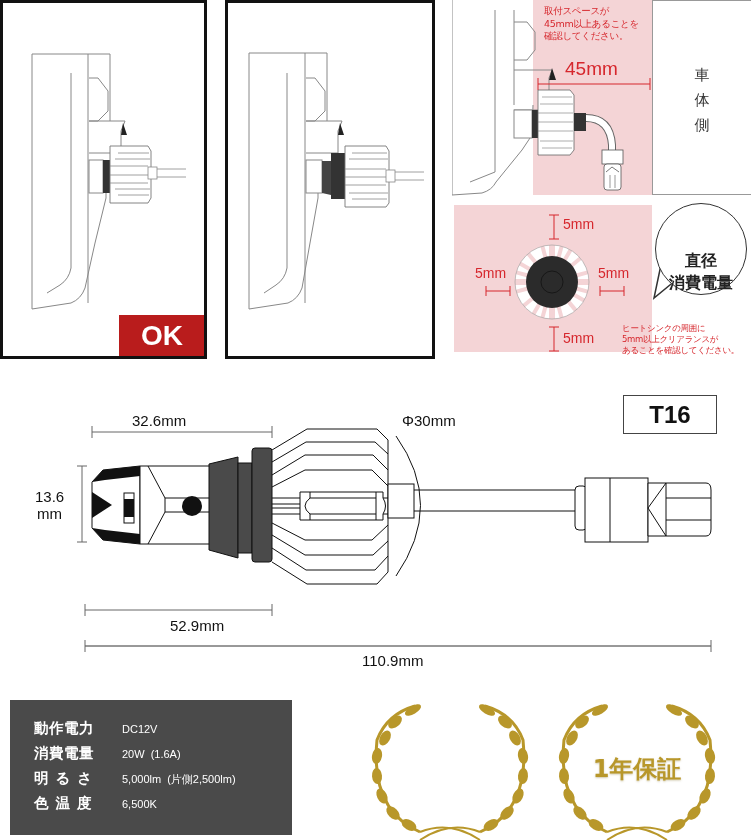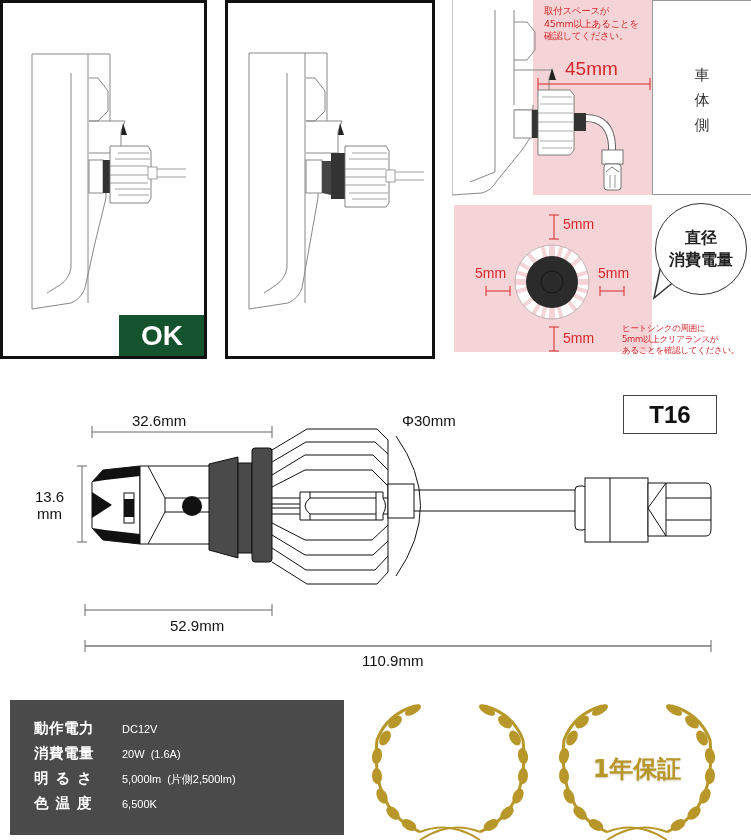--- a/index.html
+++ b/index.html
@@ -3,36 +3,36 @@
 <meta charset="utf-8">
 <style>
   * { box-sizing: border-box; margin: 0; padding: 0; }
   html, body { width: 751px; height: 840px; background: #ffffff; overflow: hidden; }
   body { position: relative; font-family: "DejaVu Sans", "Liberation Sans", sans-serif; color: #111; }
   .abs { position: absolute; }
 
   
   .install-panel { position: absolute; top: 0; width: 207px; height: 359px; border: 3px solid #111; background: #fff; overflow: hidden; }
   .install-panel svg { position: absolute; left: 0; top: 0; }
-  .verdict-badge { position: absolute; right: -1px; bottom: -1px; width: 86px; height: 42px; background: #14532d; color: #fff; font-family: "Liberation Sans", sans-serif; font-weight: bold; font-size: 28px; display: flex; align-items: center; justify-content: center; letter-spacing: 0px; }
+  .verdict-badge { position: absolute; right: -1px; bottom: -1px; width: 86px; height: 42px; background: #b91c1c; color: #fff; font-family: "Liberation Sans", sans-serif; font-weight: bold; font-size: 28px; display: flex; align-items: center; justify-content: center; letter-spacing: 0px; }
 
   .clearance-top { position: absolute; left: 452px; top: 0; width: 299px; height: 197px; }
   .clearance-bottom { position: absolute; left: 452px; top: 203px; width: 299px; height: 160px; }
   .red-note { position: absolute; color: #d6272d; font-size: 9.5px; line-height: 12.5px; font-family: "DejaVu Sans", sans-serif; letter-spacing: -0.3px; }
   .red-dim { position: absolute; color: #d6272d; font-family: "Liberation Sans", sans-serif; font-size: 14px; }
   .vehicle-side { position: absolute; left: 652px; top: 0; width: 99px; height: 195px; border: 1px solid #999; border-right: none; background: #fff; }
   .vehicle-side .vtext { position: absolute; left: 0; right: 0; top: 62px; text-align: center; font-size: 15px; line-height: 25px; color: #333; }
-  .bubble { position: absolute; left: 655px; top: 203px; width: 92px; height: 92px; border: 1.5px solid #333; border-radius: 50%; background: #fff; display: flex; align-items: center; justify-content: center; text-align: center; font-size: 16px; line-height: 22px; color: #222; font-weight: bold; }
+  .bubble { position: absolute; left: 655px; top: 203px; width: 92px; height: 92px; border: 1.5px solid #333; border-radius: 50%; background: #fff; display: flex; align-items: flex-end; justify-content: center; text-align: center; font-size: 16px; line-height: 22px; color: #222; font-weight: bold; }
 
   
   .dim-label { position: absolute; font-family: "Liberation Sans", sans-serif; font-size: 15px; color: #111; white-space: nowrap; }
   .t16-box { position: absolute; left: 623px; top: 395px; width: 94px; height: 39px; border: 1.5px solid #444; display: flex; align-items: center; justify-content: center; font-family: "Liberation Sans", sans-serif; font-weight: bold; font-size: 24px; color: #111; }
 
   
-  .spec-panel { position: absolute; left: 10px; top: 700px; width: 334px; height: 135px; background: #4a4a4a; padding: 19px 0 0 24px; }
+  .spec-panel { position: absolute; left: 10px; top: 700px; width: 282px; height: 135px; background: #4a4a4a; padding: 19px 0 0 24px; }
   .spec-row { display: flex; align-items: baseline; height: 25px; color: #fff; }
   .spec-key { width: 88px; font-weight: bold; font-size: 14.5px; letter-spacing: 0.5px; }
   .spec-key.spaced { letter-spacing: 7px; }
   .spec-val { font-family: "Liberation Sans", sans-serif; font-size: 11px; }
   .spec-note { font-family: "Liberation Sans", sans-serif; font-size: 11px; margin-left: 6px; }
 
   .badge { position: absolute; top: 700px; width: 170px; height: 140px; }
   .badge-text { position: absolute; left: 0; right: 0; text-align: center; color: #b8972a; font-weight: bold; text-shadow: 0 1px 2px rgba(120,100,20,0.35); }
 </style>
 </head>

